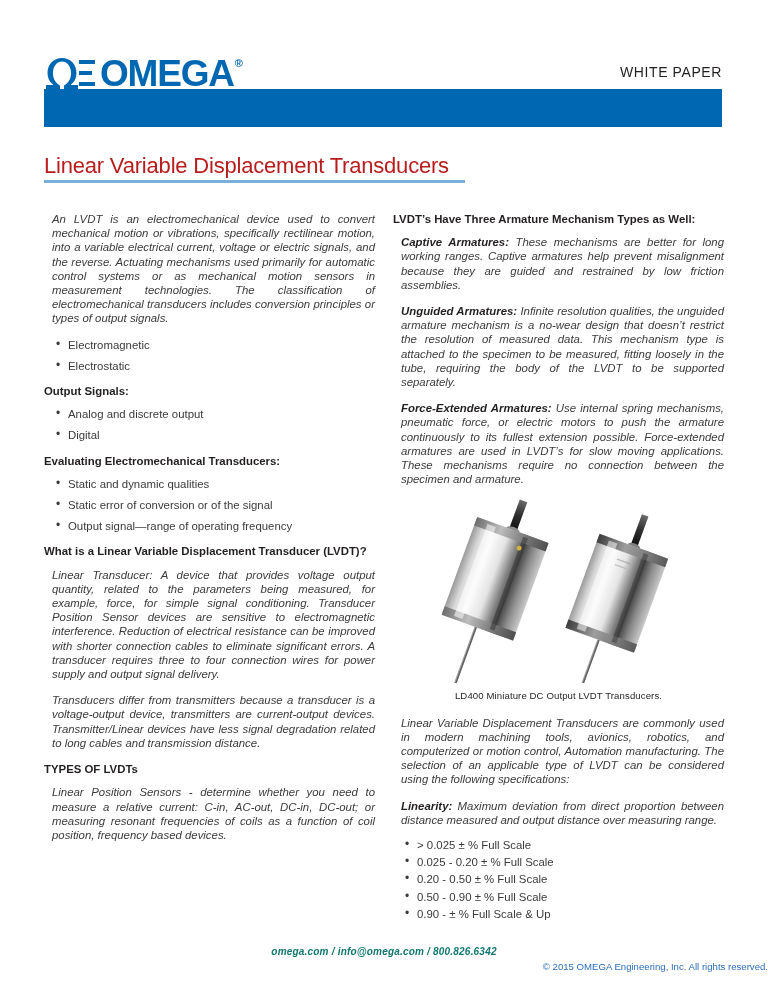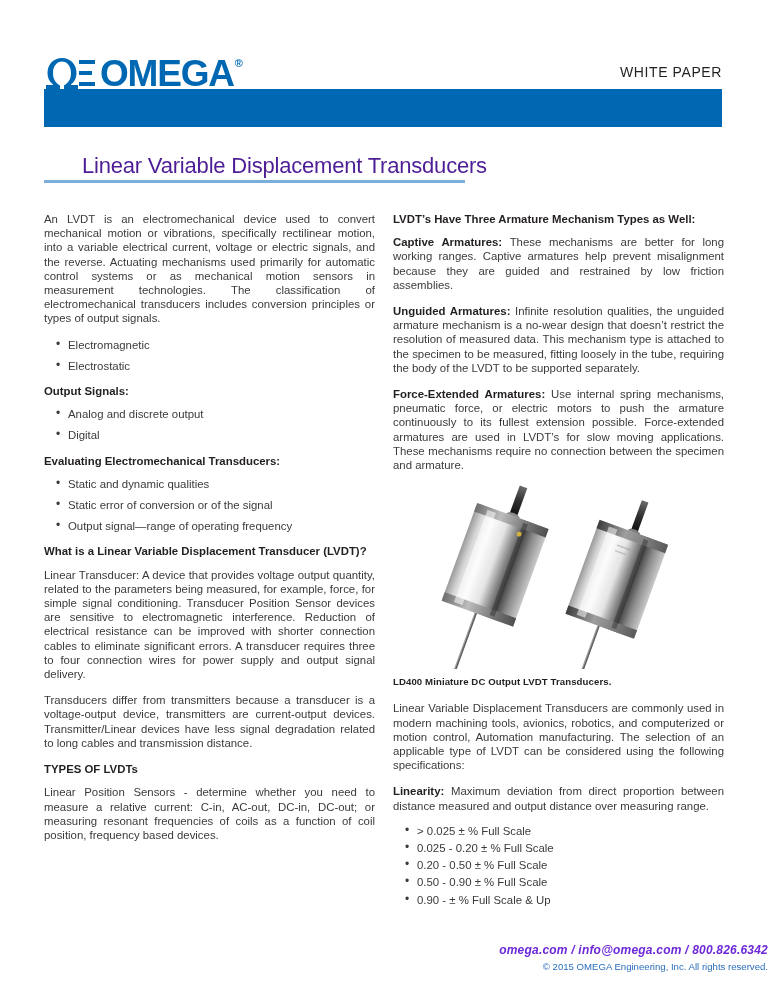--- a/index.html
+++ b/index.html
@@ -73,23 +73,22 @@
     background: #0068B3;
   }
 
   
   .doc-title {
     position: absolute;
     left: 44px;
     top: 138px;
     font-size: 22px;
     font-weight: normal;
-    color: #4c1d95;
+    color: #b91c1c;
     letter-spacing: -0.2px;
-    margin-left: 38px;
   }
   .title-rule {
     position: absolute;
     left: 44px;
     top: 180px;
     width: 421px;
     height: 3px;
     background: #7BAEDB;
   }
 
@@ -104,23 +103,24 @@
     position: absolute;
     top: 0;
     width: 331px;
     font-size: 11.4px;
     line-height: 14.2px;
   }
   .col-left  { left: 44px; }
   .col-right { left: 393px; }
 
   p.body {
-    margin: 0 0 12px 0;
+    margin: 0 0 12px 8px;
     text-align: justify;
     color: #3a3a3a;
+    font-style: italic;
   }
   p.body.tight { margin-bottom: 11px; }
   p.body b, p.body strong { color: #231f20; font-weight: bold; }
 
   h3.sub {
     margin: 0 0 9px 0;
     font-size: 11.4px;
     font-weight: bold;
     color: #231f20;
     line-height: 14.2px;
@@ -149,44 +149,43 @@
   }
   ul.bullets.dense li { margin-bottom: 3px; }
 
   
   .product-figure {
     margin: 4px 0 6px 0;
     width: 331px;
   }
   .product-figure svg { display: block; }
   .figure-caption {
-    text-align: left;
+    text-align: center;
     font-size: 9.6px;
-    font-weight: bold;
+    font-weight: normal;
     color: #231f20;
     margin: 2px 0 12px 0;
     letter-spacing: 0.1px;
   }
 
   
   .footer {
     position: absolute;
     left: 0;
     right: 0;
     bottom: 22px;
     text-align: center;
   }
   .footer-contact {
-    font-size: 12px;
+    font-size: 10px;
     font-weight: bold;
     font-style: italic;
-    color: #6d28d9;
+    color: #0f766e;
     letter-spacing: 0.2px;
     margin-bottom: 4px;
-    text-align: right;
   }
   .footer-contact .sep { font-weight: bold; font-style: italic; }
   .footer-copy {
     font-size: 9.6px;
     color: #2A6EBB;
     text-align: right;
   }
 </style>
 </head>
 <body>

